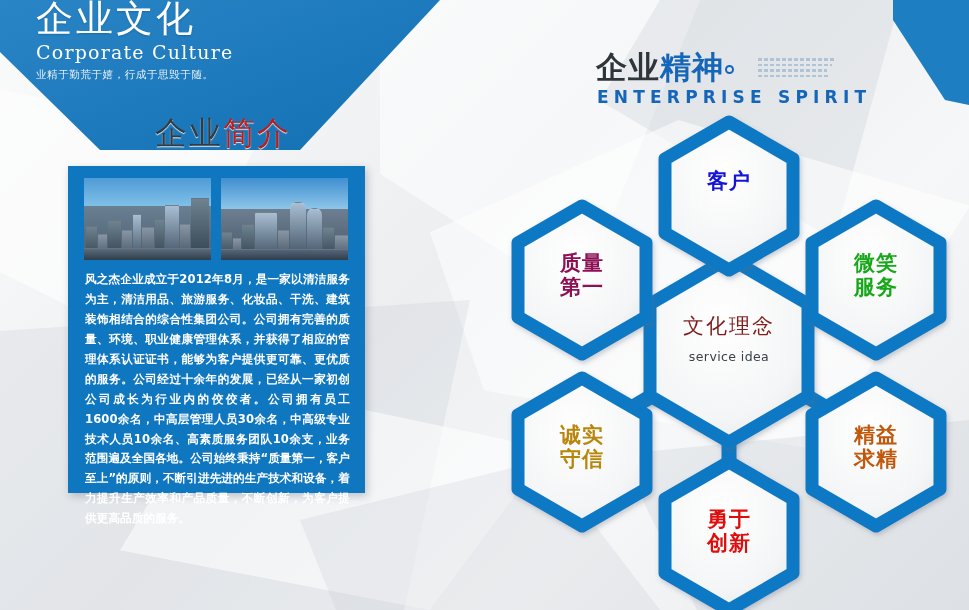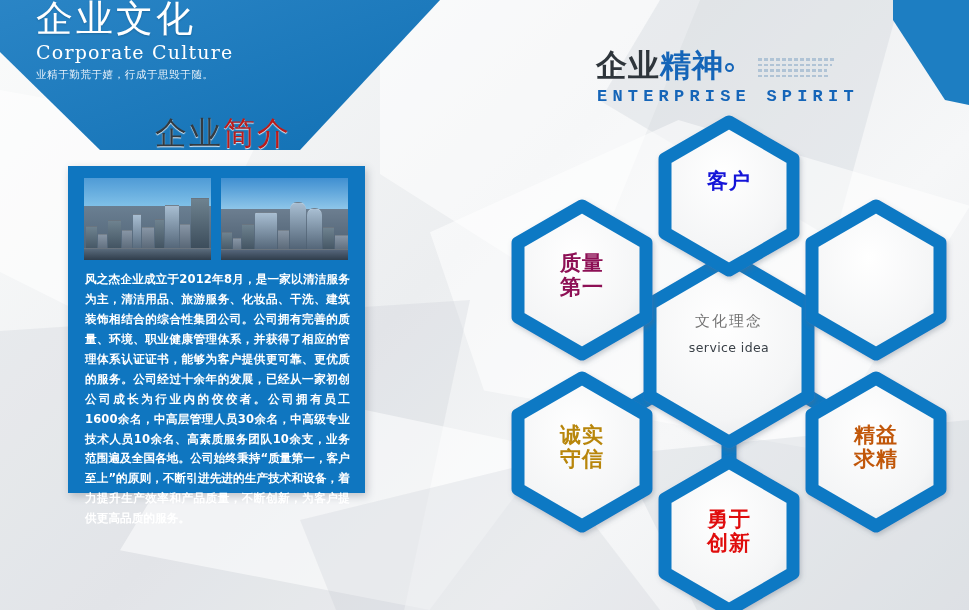--- a/index.html
+++ b/index.html
@@ -151,21 +151,20 @@
     letter-spacing: 0.1px;
     font-weight: 700;
   }
 
   
   .spirit-title {
     position: absolute;
     top: 52px; left: 596px;
     z-index: 8;
     text-align: left;
-    font-family: Liberation Mono, monospace;
   }
   .spirit-cn {
     font-size: 31px;
     font-weight: 700;
     letter-spacing: 1px;
     line-height: 1;
     white-space: nowrap;
   }
   .spirit-cn .s-dark { color: #2e353b; }
   .spirit-cn .s-blue { color: #1565b8; }
@@ -222,22 +221,22 @@
     pointer-events: none;
   }
   .hex-label span { display: block; }
 
   .center-label {
     position: absolute;
     text-align: center;
     pointer-events: none;
   }
   .center-cn {
-    font-size: 15px;
-    color: #737373;
+    font-size: 21px;
+    color: #7f1d1d;
     letter-spacing: 2px;
   }
   .center-en {
     font-size: 12.5px;
     color: #3a4148;
     margin-top: 9px;
     letter-spacing: 0.4px;
   }
 </style>
 </head>
@@ -365,20 +364,24 @@
 
     <div class="center-label" style="left:169px;top:202px;width:140px;">
       <div class="center-cn">文化理念</div>
       <div class="center-en">service idea</div>
     </div>
 
     <div class="hex-label" style="left:184px;top:60px;width:110px;color:#1414d8;">
       <span>客户</span>
     </div>
 
+    <div class="hex-label" style="left:331px;top:142px;width:110px;color:#17a81a;">
+      <span>微笑</span>
+      <span>服务</span>
+    </div>
 
     <div class="hex-label" style="left:331px;top:314px;width:110px;color:#c1570a;">
       <span>精益</span>
       <span>求精</span>
     </div>
 
     <div class="hex-label" style="left:184px;top:398px;width:110px;color:#e00d0d;">
       <span>勇于</span>
       <span>创新</span>
     </div>

